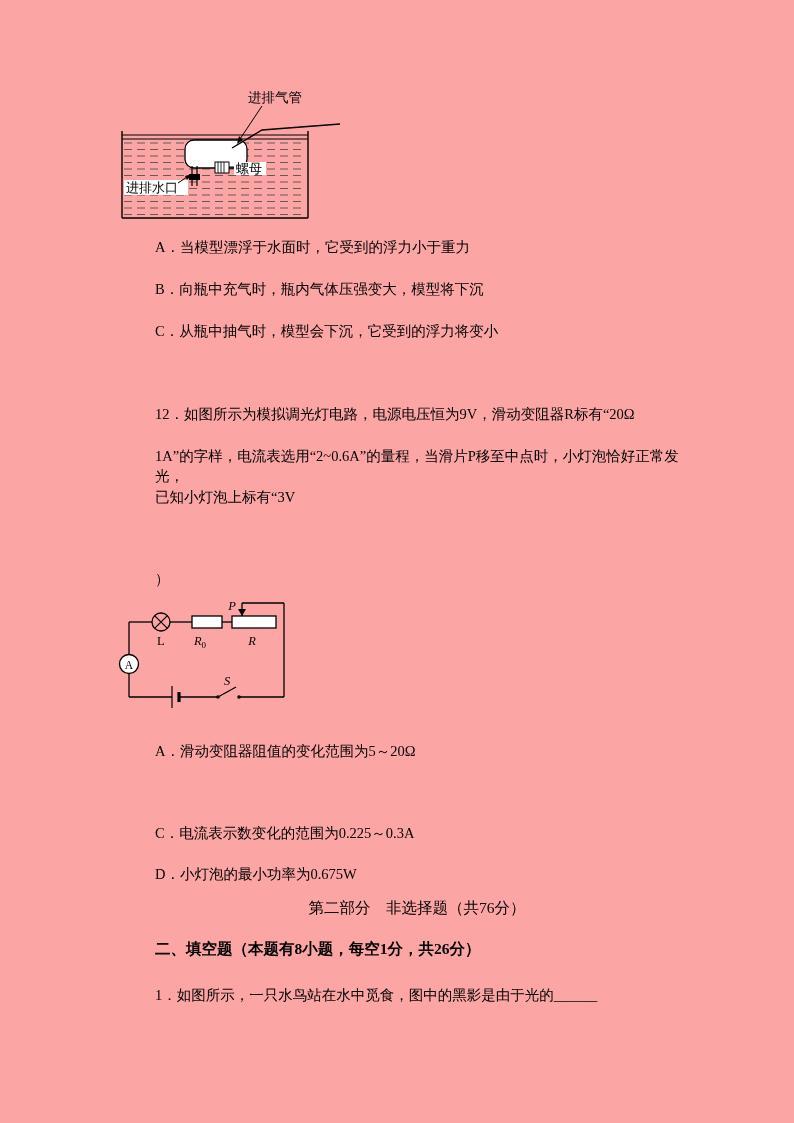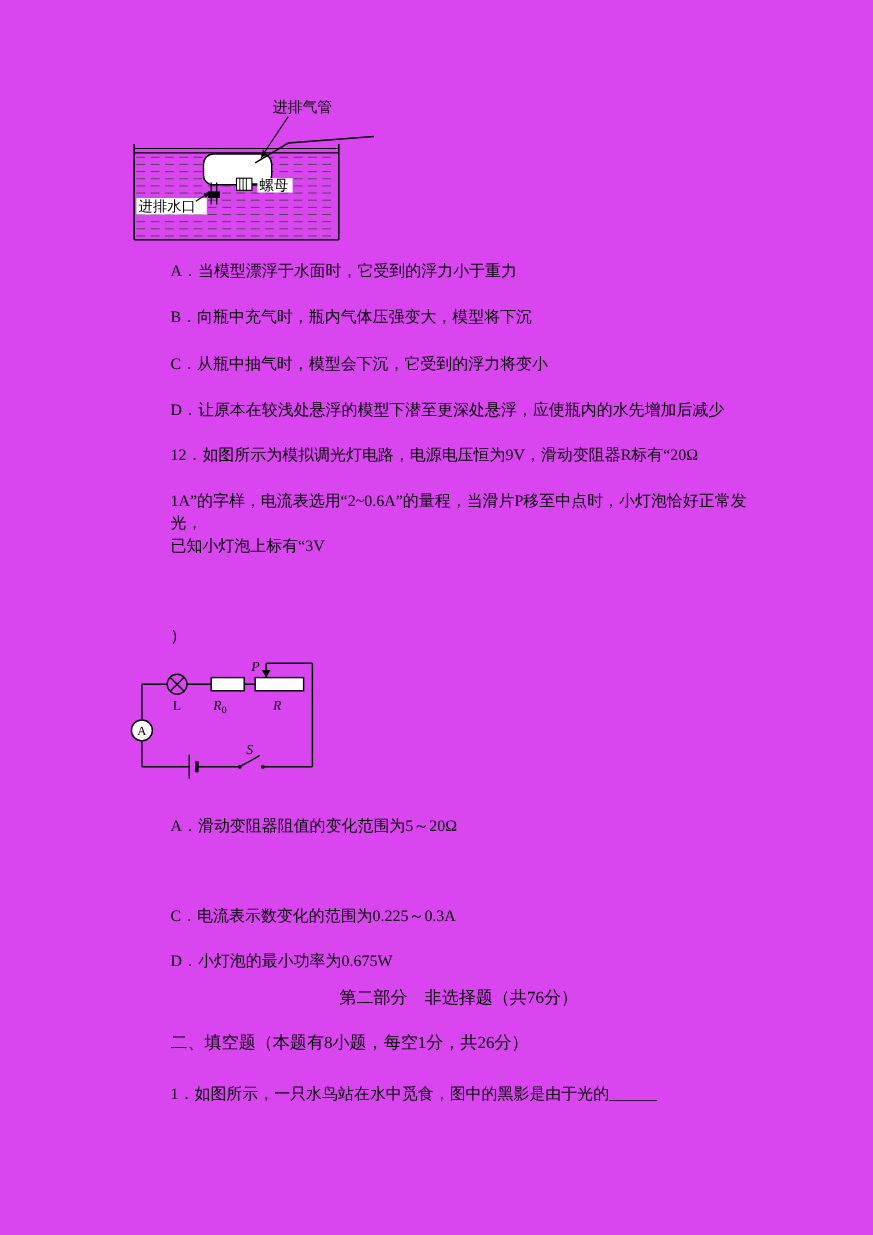--- a/index.html
+++ b/index.html
@@ -2,21 +2,21 @@
 <html><head>
 <meta charset="utf-8">
 <style>
   * { margin: 0; padding: 0; box-sizing: border-box; }
   html, body { background: #ffffff; }
   .page {
     position: relative;
     width: 794px;
     height: 1123px;
     margin: 0 auto;
-    background: #d946ef;
+    background: #fca5a5;
     color: #000;
     font-family: "Liberation Serif", "DejaVu Serif", serif;
     font-size: 14.5px;
     overflow: hidden;
   }
   .t {
     position: absolute;
     left: 115px;
     right: 105px;
     line-height: 20px;
@@ -24,21 +24,21 @@
     margin-left: 40px;
   }
   .center-bold {
     left: 0;
     right: 0;
     text-align: center;
     font-weight: normal;
     font-size: 15.5px;
   }
   .bold {
-    font-weight: normal;
+    font-weight: bold;
     font-size: 15.5px;
   }
   .fig {
     position: absolute;
   }
   svg text {
     font-family: "Liberation Serif", "DejaVu Serif", serif;
     fill: #000;
   }
 </style>
@@ -104,21 +104,20 @@
     </g>
 
     <text x="136" y="16" font-size="13.5">进排气管</text>
     <text x="124" y="87" font-size="13">螺母</text>
     <text x="14" y="106" font-size="13">进排水口</text>
   </svg>
 
   <div class="t" style="top:237px">A．当模型漂浮于水面时，它受到的浮力小于重力</div>
   <div class="t" style="top:279px">B．向瓶中充气时，瓶内气体压强变大，模型将下沉</div>
   <div class="t" style="top:321px">C．从瓶中抽气时，模型会下沉，它受到的浮力将变小</div>
-  <div class="t" style="top:363px">D．让原本在较浅处悬浮的模型下潜至更深处悬浮，应使瓶内的水先增加后减少</div>
 
   <div class="t" style="top:404px">12．如图所示为模拟调光灯电路，电源电压恒为9V，滑动变阻器R标有“20Ω</div>
   <div class="t" style="top:446px">1A”的字样，电流表选用“2~0.6A”的量程，当滑片P移至中点时，小灯泡恰好正常发光，</div>
   <div class="t" style="top:487px">已知小灯泡上标有“3V</div>
   <div class="t" style="top:569px">）</div>
 
   <svg class="fig" style="left:114px; top:597px;" width="185" height="112" viewBox="0 0 185 112">
     <g stroke="#000" stroke-width="1.3" fill="none">
 
       <line x1="15" y1="25" x2="38" y2="25"></line>

